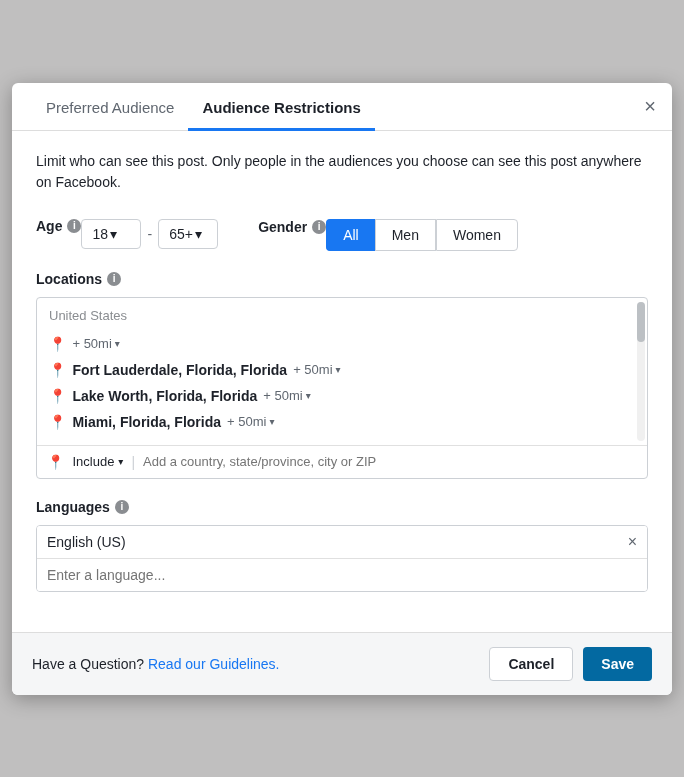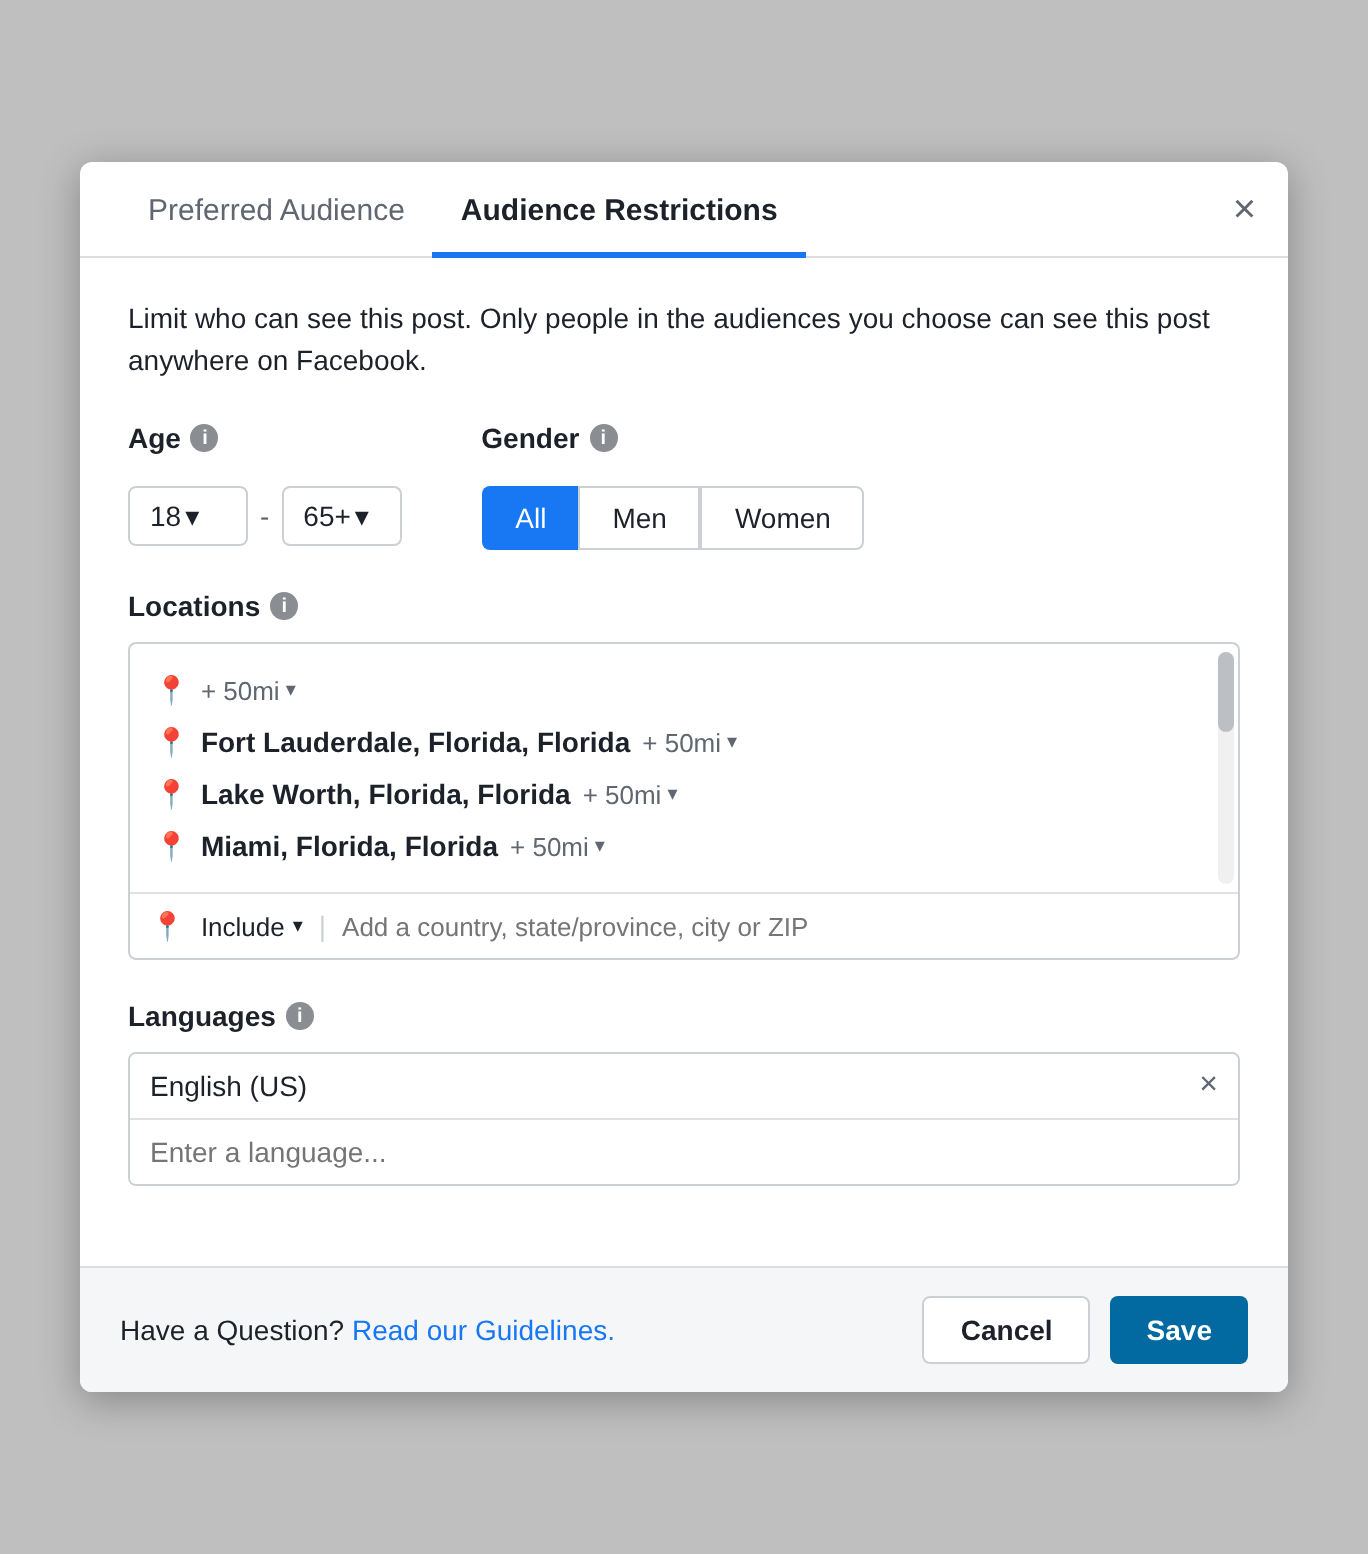--- a/index.html
+++ b/index.html
@@ -7,21 +7,21 @@
       font-family: -apple-system, BlinkMacSystemFont, 'Segoe UI', Helvetica, Arial, sans-serif;
       font-size: 14px;
       background: #c0bfbf;
       display: flex;
       justify-content: center;
       align-items: center;
       min-height: 100vh;
     }
     .modal {
       background: #fff;
-      width: 604px;
+      width: 660px;
       border-radius: 6px;
       box-shadow: 0 4px 20px rgba(0,0,0,0.3);
       overflow: hidden;
     }
     .modal-header {
       display: flex;
       align-items: flex-end;
       padding: 0 20px;
       border-bottom: 1px solid #ddd;
       position: relative;
@@ -86,21 +86,21 @@
       cursor: pointer;
     }
     .age-gender-row {
       display: flex;
       align-items: flex-start;
       gap: 40px;
       margin-bottom: 20px;
     }
     .age-section, .gender-section {
       display: flex;
-      flex-direction: column;
+      flex-direction: row;
     }
     .age-controls {
       display: flex;
       align-items: center;
       gap: 6px;
       margin-top: 6px;
     }
     .age-dropdown {
       border: 1px solid #ccd0d5;
       border-radius: 4px;
@@ -351,20 +351,21 @@
       </div>
     </div>
 
     <div class="section">
       <div class="section-title">
         <span>Locations</span>
         <span class="info-icon">i</span>
       </div>
       <div class="locations-box">
         <div class="locations-list">
+          <div class="location-header">United States</div>
 
           <div class="location-item">
             <span class="pin-icon">📍</span>
             <span class="location-range">+ 50mi <span class="chevron">▾</span></span>
           </div>
 
           <div class="location-item">
             <span class="pin-icon">📍</span>
             <span class="location-name">Fort Lauderdale, Florida, Florida</span>
             <span class="location-range">+ 50mi <span class="chevron">▾</span></span>

